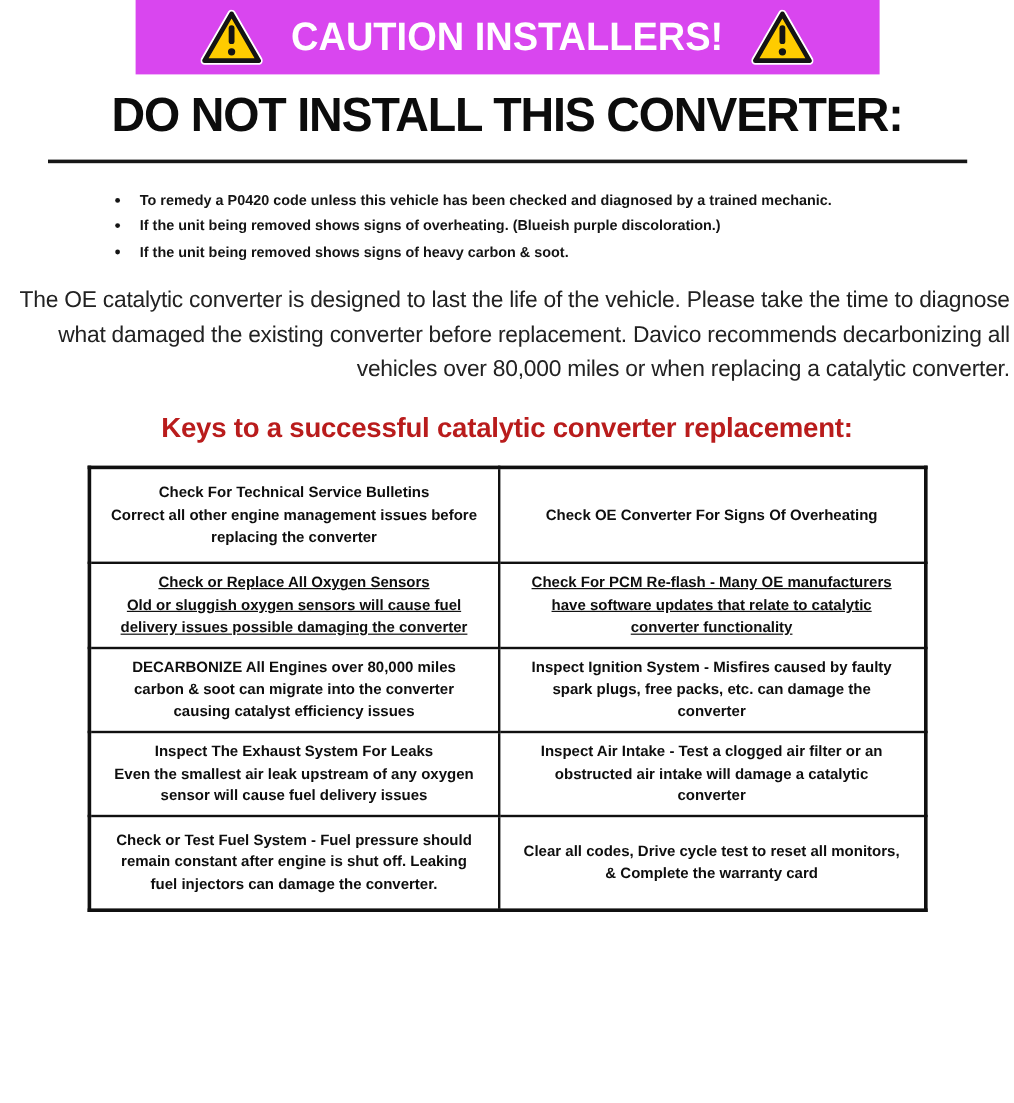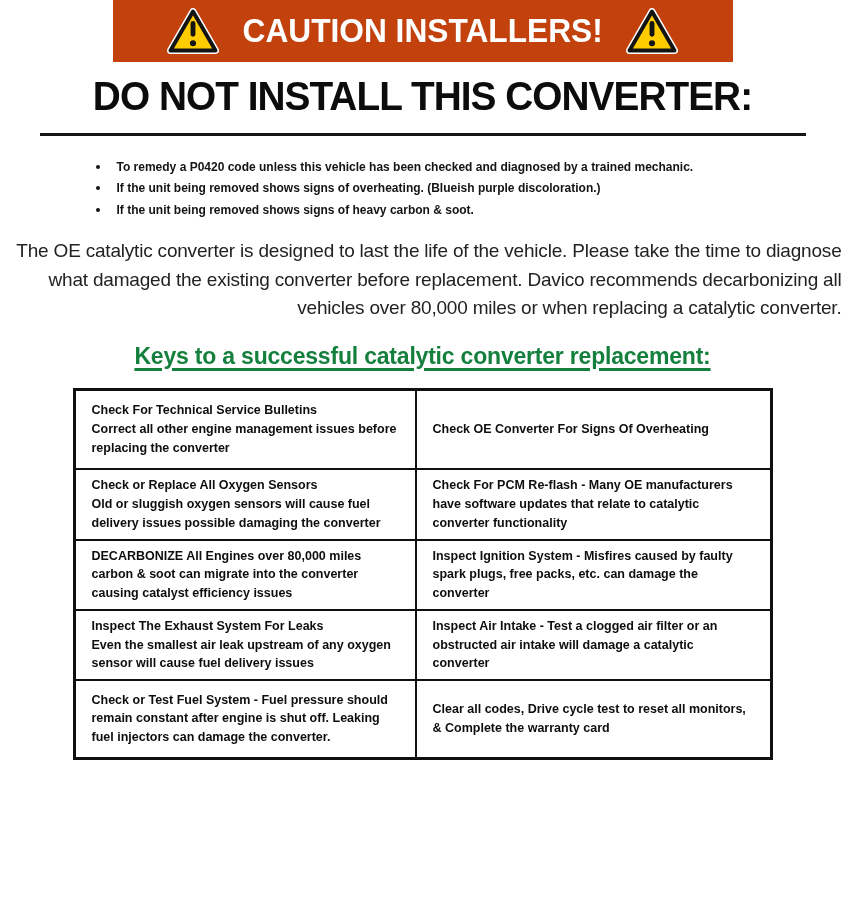--- a/index.html
+++ b/index.html
@@ -80,62 +80,61 @@
     color: #222222;
     letter-spacing: -0.2px;
   }
 
   
   .keys-heading {
     margin: 20px auto 0 auto;
     text-align: center;
     font-size: 23px;
     font-weight: bold;
-    color: #15803d;
-    text-decoration: underline;
+    color: #b91c1c;
     text-decoration-thickness: 2.5px;
     text-underline-offset: 4px;
     letter-spacing: -0.2px;
   }
 
   
   table.keys-table {
     width: 700px;
     margin: 18px auto 0 auto;
     border-collapse: collapse;
     table-layout: fixed;
     border: 3px solid #101010;
   }
   table.keys-table col.c-left  { width: 49%; }
   table.keys-table col.c-right { width: 51%; }
   table.keys-table td {
     border: 2.5px solid #101010;
-    text-align: left;
+    text-align: center;
     vertical-align: middle;
     font-size: 12.5px;
     font-weight: bold;
     line-height: 1.5;
     padding: 6px 16px;
     white-space: pre-line;
     color: #0e0e0e;
   }
   tr.r1 { height: 80px; }
-  tr.r2 { height: 56px; }
+  tr.r2 { height: 56px; text-decoration: underline; }
   tr.r3 { height: 64px; }
   tr.r4 { height: 62px; }
   tr.r5 { height: 68px; }
   tr.r6 { height: 78px; }
   td.cell-lg { font-size: 15px; padding: 6px 8px; }
 </style>
 </head>
 <body>
 
 <div class="flyer">
 
-  <div class="banner" style="background: #c2410c;">
+  <div class="banner" style="background: #d946ef;">
     <svg class="tri-icon" viewBox="0 0 60 54" width="52" height="47" aria-hidden="true">
       <path d="M30 4 L56 49 L4 49 Z" fill="#FFCC00" stroke="#ffffff" stroke-width="8" stroke-linejoin="round"></path>
       <path d="M30 4 L56 49 L4 49 Z" fill="#FFCC00" stroke="#141414" stroke-width="4.5" stroke-linejoin="round"></path>
       <rect x="27.2" y="15" width="5.6" height="18" rx="2.8" fill="#141414"></rect>
       <circle cx="30" cy="40.5" r="3.5" fill="#141414"></circle>
     </svg>
     <div class="banner-title">CAUTION INSTALLERS!</div>
     <svg class="tri-icon" viewBox="0 0 60 54" width="52" height="47" aria-hidden="true">
       <path d="M30 4 L56 49 L4 49 Z" fill="#FFCC00" stroke="#ffffff" stroke-width="8" stroke-linejoin="round"></path>
       <path d="M30 4 L56 49 L4 49 Z" fill="#FFCC00" stroke="#141414" stroke-width="4.5" stroke-linejoin="round"></path>

